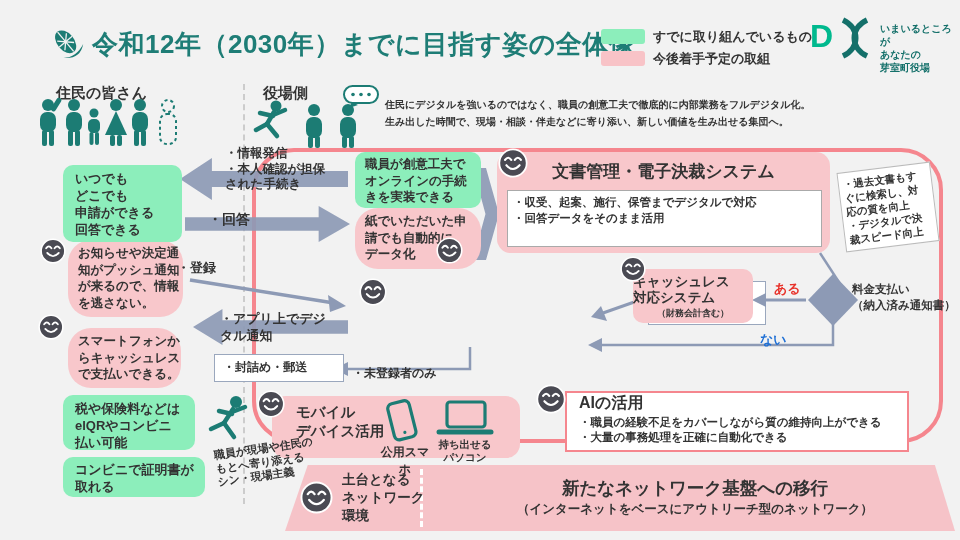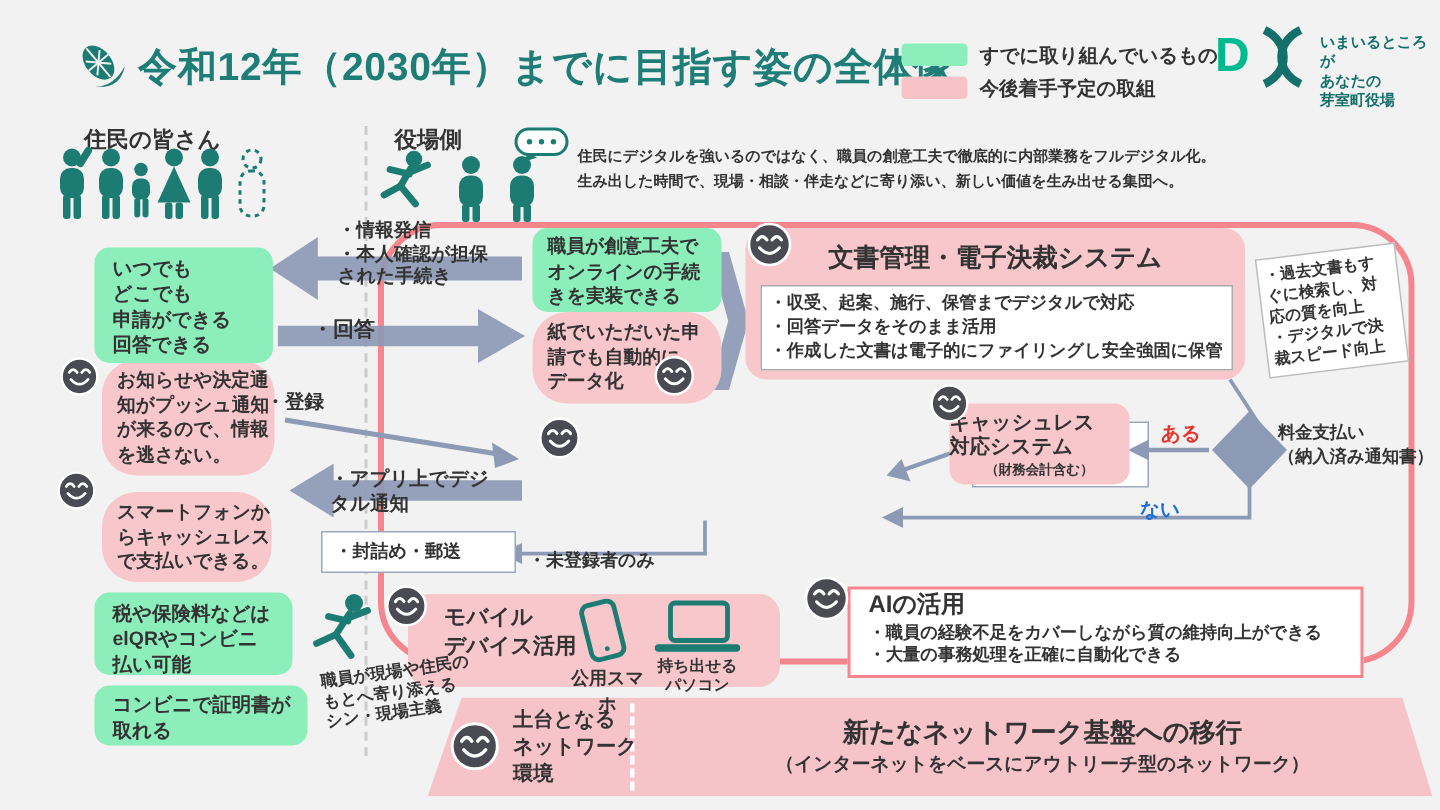--- a/index.html
+++ b/index.html
@@ -164,21 +164,20 @@
   <div class="abs z4 card pink pre" style="left:355px;top:208px;width:116px;height:56px;padding:5px 0 0 10px;font-size:12.5px">紙でいただいた申
 請でも自動的に
 データ化</div>
   <div class="abs z3 chevron" style="left:473px;top:168px;width:26px;height:92px"></div>
 
   <div class="abs z4 card pink" style="left:497px;top:152px;width:333px;height:101px;border-radius:14px"></div>
   <div class="abs z5 b" style="left:497px;top:160px;width:333px;text-align:center;font-size:17px">文書管理・電子決裁システム</div>
   <div class="abs z5" style="left:507px;top:190px;width:313px;height:55px;background:#fff;border:1px solid #AAA"></div>
   <div class="abs z6 b" style="left:513px;top:194px;font-size:11.5px;line-height:16px">・収受、起案、施行、保管までデジタルで対応</div>
   <div class="abs z6 b" style="left:513px;top:210px;font-size:11.5px;line-height:16px">・回答データをそのまま活用</div>
-  <div class="abs z6 b" style="left:513px;top:226px;font-size:11.5px;line-height:16px">・作成した文書は電子的にファイリングし安全強固に保管</div>
 
   <div class="abs z4 note b pre" style="left:841px;top:167px;width:84px;padding:4px;font-size:10.5px;line-height:14px;transform:rotate(-7deg)">・過去文書もすぐに検索し、対応の質を向上
 ・デジタルで決裁スピード向上</div>
 
   <div class="abs z3 whitebox" style="left:648px;top:281px;width:116px;height:42px"></div>
   <div class="abs z4 card pink" style="left:633px;top:269px;width:120px;height:54px;border-radius:10px"></div>
   <div class="abs z5 b pre" style="left:633px;top:274px;width:120px;font-size:13.5px;line-height:16px">キャッシュレス
 対応システム</div>
   <div class="abs z5 b" style="left:633px;top:307px;width:120px;text-align:center;font-size:9px">（財務会計含む）</div>
 

